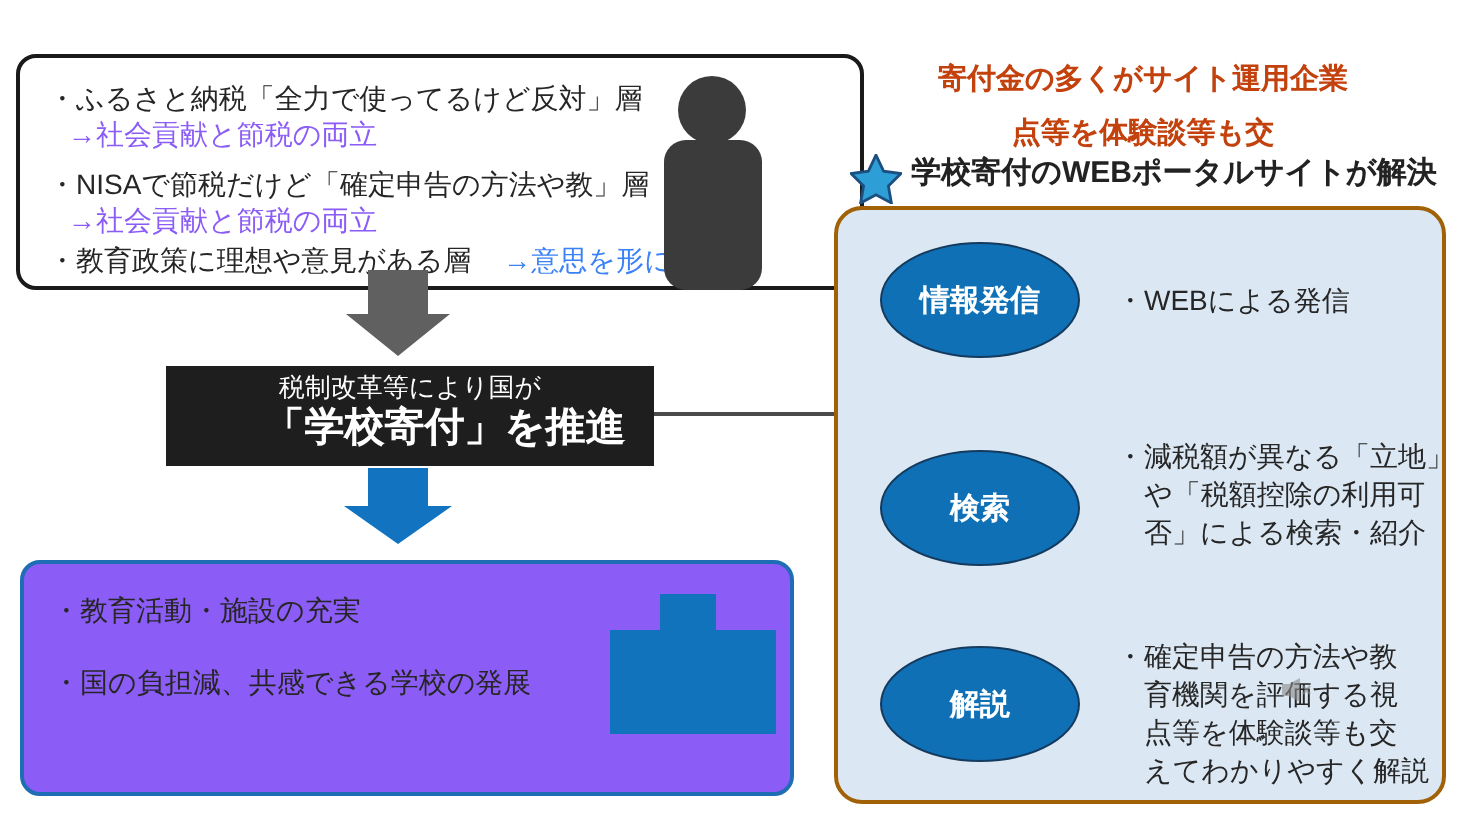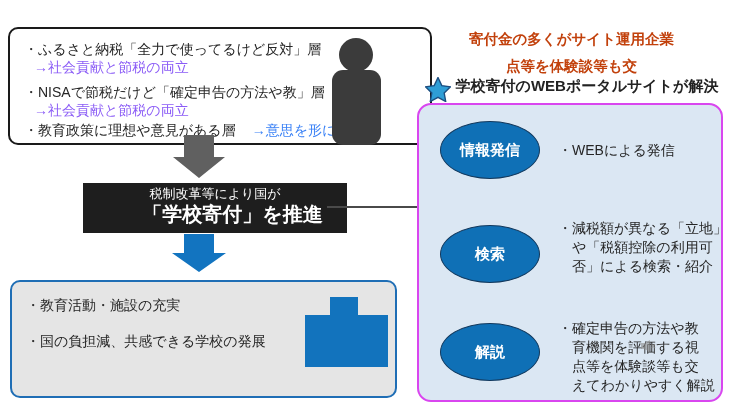--- a/index.html
+++ b/index.html
@@ -12,39 +12,39 @@
   .aud-group{position:absolute;left:14px;font-size:14px;line-height:18px;white-space:nowrap;}
   .g1{top:11px}.g2{top:54px}.g3{top:92px}
   .aud-main{color:#262626;}
   .aud-sub{color:#8b5cf6;margin-left:10px;}
   .inline-sub{color:#3b82f6;margin-left:16px;}
   .person{position:absolute;left:322px;top:9px;}
 
   
   .gray-arrow{left:173px;top:135px;}
   .blue-arrow{left:172px;top:234px;}
-  .promo-box{left:83px;top:183px;width:264px;height:50px;background:#1e1e1e;color:#fff;text-align:center;}
+  .promo-box{left:83px;top:183px;width:244px;height:50px;background:#1e1e1e;color:#fff;text-align:center;}
   .promo-l1{font-size:13px;line-height:16px;margin-top:3px;}
   .promo-l2{font-size:20px;font-weight:bold;line-height:25px;padding-left:35px;}
   .connector{left:327px;top:206px;width:90px;height:2px;background:#4a4a4a;}
 
   
-  .outcomes-box{left:10px;top:280px;width:387px;height:118px;border:2px solid #1f6eb5;border-radius:10px;background:#e5e5e5;}
+  .outcomes-box{left:10px;top:280px;width:387px;height:118px;border:2px solid #1f6eb5;border-radius:10px;background:#8b5cf6;}
   .out-item{position:absolute;left:14px;font-size:14px;white-space:nowrap;color:#262626;}
   .o1{top:15px}.o2{top:51px}.o3{top:87px}
   .school{position:absolute;left:293px;top:15px;}
 
   
   .ph{position:absolute;left:420px;width:303px;text-align:center;font-weight:bold;color:#c2410c;font-size:14.5px;white-space:nowrap;}
   .ph1{top:30px}.ph2{top:57px}
   .ph3{position:absolute;left:420px;top:77px;width:303px;display:flex;align-items:flex-start;justify-content:center;gap:5px;
        font-weight:bold;color:#222;font-size:15px;white-space:nowrap;}
 
   
-  .portal-box{left:417px;top:103px;width:306px;height:299px;background:#dbe7f3;border:2px solid #d946ef;border-radius:14px;}
+  .portal-box{left:417px;top:103px;width:306px;height:299px;background:#dbe7f3;border:2px solid #a16207;border-radius:14px;}
   .fe{position:absolute;left:21px;width:100px;height:58px;border-radius:50%;background:#0f70b6;border:1px solid #143a5e;
       color:#fff;font-weight:bold;font-size:15px;display:flex;align-items:center;justify-content:center;box-sizing:border-box;}
   .fe1{top:16px}.fe2{top:120px}.fe3{top:218px}
   .fd{position:absolute;left:139px;width:176px;font-size:14px;line-height:19px;color:#262626;
       white-space:pre-line;padding-left:14px;text-indent:-14px;}
   .fd1{top:36px}.fd2{top:114px}.fd3{top:214px}
 
   .speaker{position:absolute;left:641px;top:338px;opacity:.6;}
 </style>
 </head>

